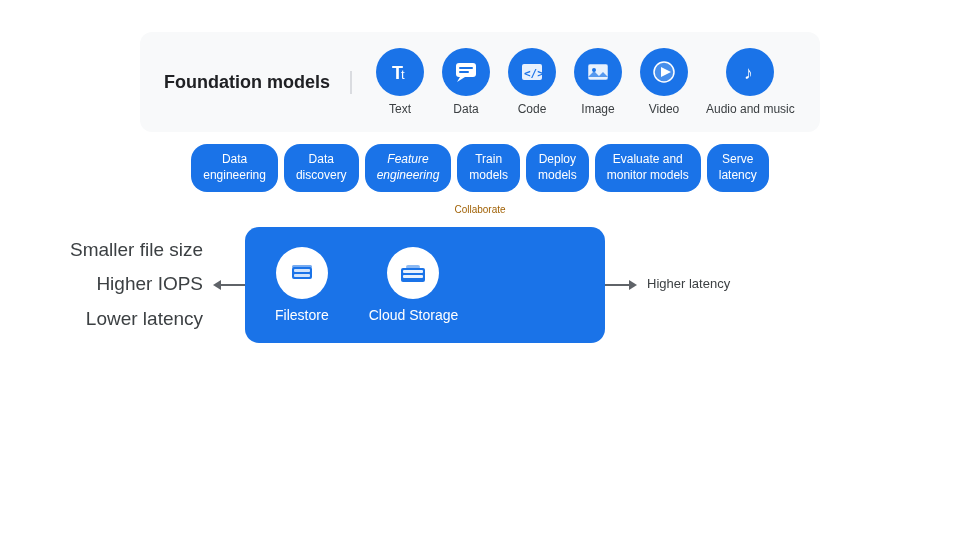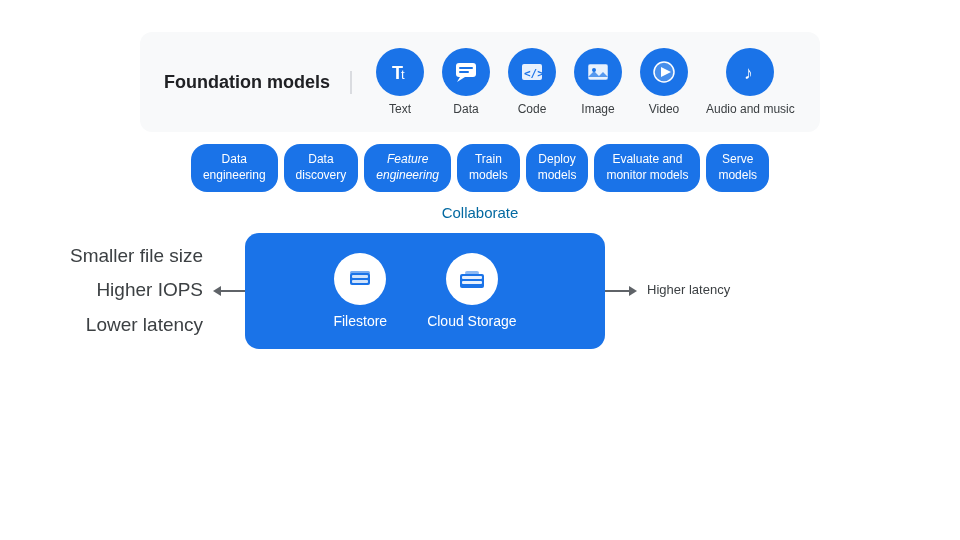--- a/index.html
+++ b/index.html
@@ -93,22 +93,22 @@
       padding: 8px 12px;
       font-size: 12px;
       font-weight: 500;
       text-align: center;
       line-height: 1.3;
       white-space: nowrap;
     }
 
     
     .collaborate-label {
-      font-size: 15px;
-      color: #0369a1;
+      font-size: 10px;
+      color: #a16207;
       font-weight: 400;
     }
 
     
     .storage-row {
       display: flex;
       align-items: center;
       width: 820px;
       gap: 0;
       position: relative;
@@ -158,21 +158,21 @@
       background: #5f6368;
     }
 
     .storage-box {
       background: #1a73e8;
       border-radius: 14px;
       padding: 20px 30px;
       display: flex;
       gap: 40px;
       align-items: center;
-      justify-content: center;
+      justify-content: flex-start;
       min-width: 360px;
     }
 
     .storage-item {
       display: flex;
       flex-direction: column;
       align-items: center;
       gap: 8px;
     }
 
@@ -297,21 +297,21 @@
 discovery</div>
     <div class="badge" style="white-space:pre-line;font-style:italic;">Feature
 engineering</div>
     <div class="badge" style="white-space:pre-line;">Train
 models</div>
     <div class="badge" style="white-space:pre-line;">Deploy
 models</div>
     <div class="badge" style="white-space:pre-line;">Evaluate and
 monitor models</div>
     <div class="badge" style="white-space:pre-line;">Serve
-models</div>
+latency</div>
   </div>
 
   <div class="collaborate-label">Collaborate</div>
 
   <div class="storage-row">
 
     <div class="storage-left-labels">
       <span>Smaller file size</span>
       <span>Higher IOPS</span>
       <span>Lower latency</span>

